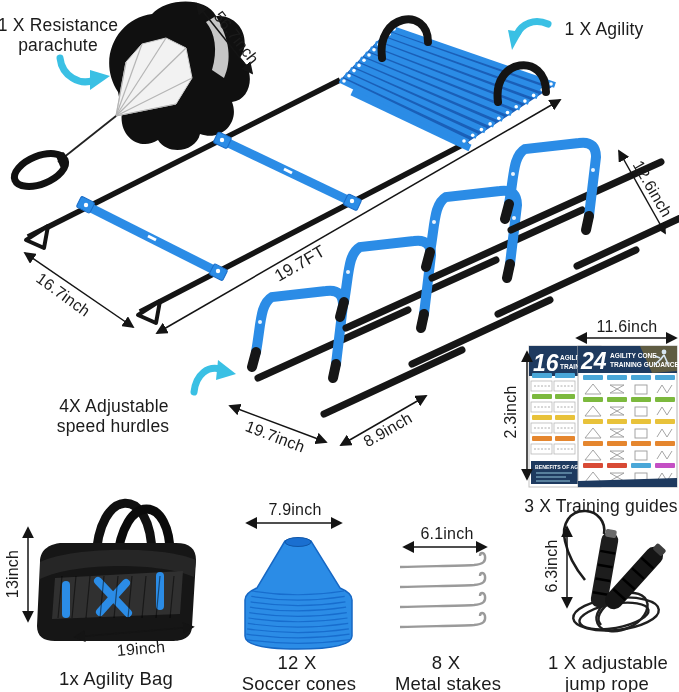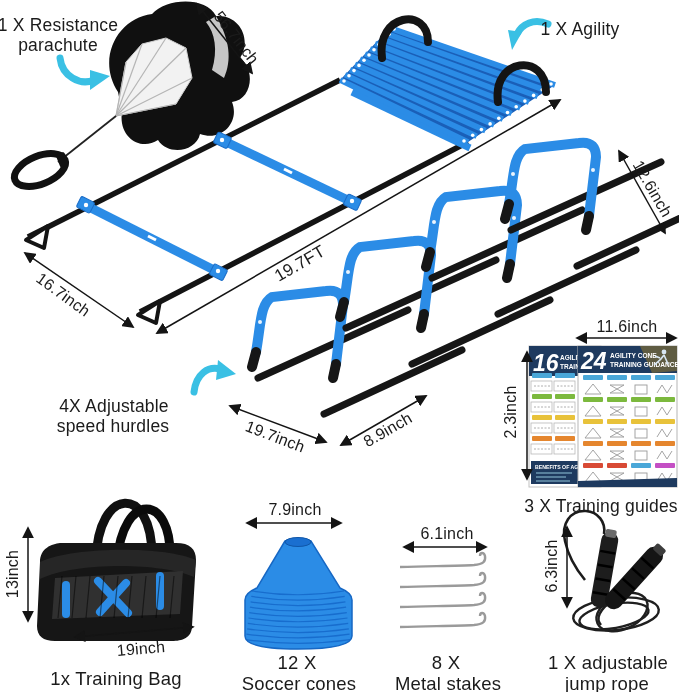--- a/index.html
+++ b/index.html
@@ -341,37 +341,37 @@
     <line x1="247" y1="523" x2="341" y2="523" marker-start="url(#ah)" marker-end="url(#ah)"></line>
     <line x1="404" y1="547" x2="486" y2="547" marker-start="url(#ah)" marker-end="url(#ah)"></line>
     <line x1="567" y1="527" x2="567" y2="607" marker-start="url(#ah)" marker-end="url(#ah)"></line>
   </g>
 </svg>
 
 <div class="lbl big" style="left:58px;top:25px">1 X Resistance</div>
 <div class="lbl big" style="left:58px;top:45px">parachute</div>
 <div class="lbl" style="left:236px;top:38px;--r:52deg">56.7inch</div>
 
-<div class="lbl big" style="left:580px;top:29px">1 X Agility</div>
+<div class="lbl big" style="left:604px;top:29px">1 X Agility</div>
 <div class="lbl" style="left:300px;top:264px;--r:-30deg;font-size:17px">19.7FT</div>
 <div class="lbl" style="left:63px;top:295px;--r:36deg">16.7inch</div>
 <div class="lbl" style="left:652px;top:189px;--r:60deg">12.6inch</div>
 
 <div class="lbl big" style="left:114px;top:406px">4X Adjustable</div>
 <div class="lbl big" style="left:113px;top:426px">speed hurdles</div>
 <div class="lbl" style="left:275px;top:437px;--r:21deg">19.7inch</div>
 <div class="lbl" style="left:388px;top:430px;--r:-30deg">8.9inch</div>
 
 <div class="lbl" style="left:627px;top:327px">11.6inch</div>
 <div class="lbl" style="left:511px;top:412px;--r:-90deg">2.3inch</div>
 <div class="lbl big" style="left:601px;top:506px">3 X Training guides</div>
 
 <div class="lbl" style="left:13px;top:574px;--r:-90deg">13inch</div>
 <div class="lbl" style="left:141px;top:649px;--r:-5deg">19inch</div>
-<div class="lbl cap" style="left:116px;top:679px">1x Training Bag</div>
+<div class="lbl cap" style="left:116px;top:679px">1x Agility Bag</div>
 
 <div class="lbl" style="left:295px;top:510px">7.9inch</div>
 <div class="lbl cap" style="left:297px;top:663px">12 X</div>
 <div class="lbl cap" style="left:299px;top:684px">Soccer cones</div>
 
 <div class="lbl" style="left:447px;top:534px">6.1inch</div>
 <div class="lbl cap" style="left:446px;top:663px">8 X</div>
 <div class="lbl cap" style="left:448px;top:684px">Metal stakes</div>
 
 <div class="lbl" style="left:552px;top:566px;--r:-90deg">6.3inch</div>

